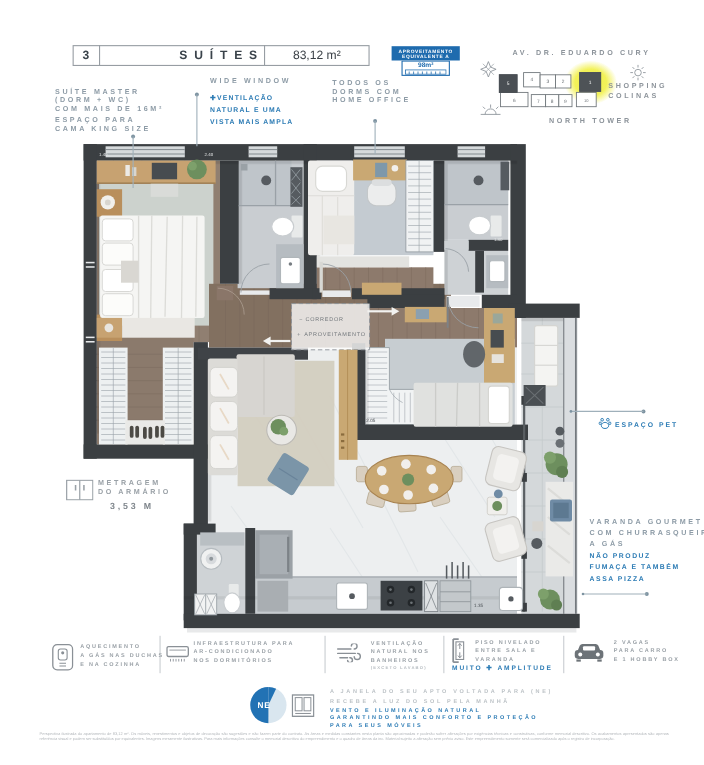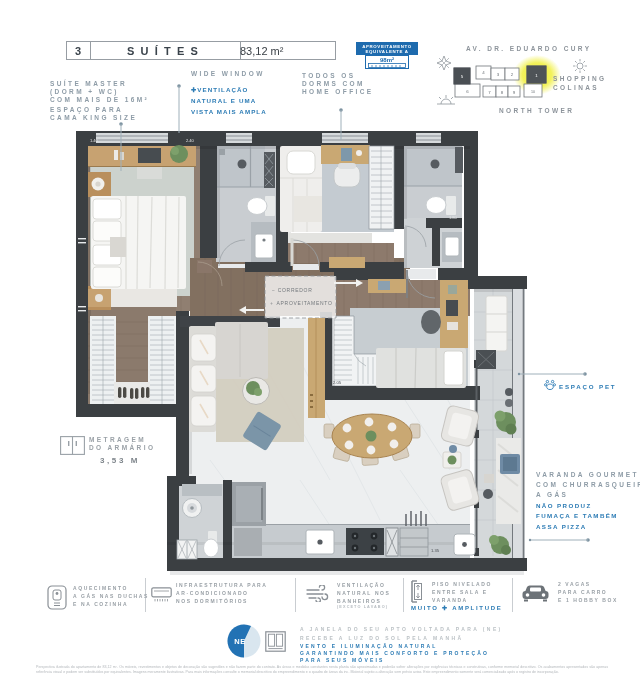--- a/index.html
+++ b/index.html
@@ -18,23 +18,23 @@
 <div id="page">
 
 <div class="abs" style="left:66px;top:41px;width:270px;height:19px;border:1px solid #979da3;box-sizing:border-box;"></div>
 
 <div class="abs" style="left:90px;top:41px;width:1px;height:19px;background:#979da3;"></div>
 
 <div class="abs" style="left:240px;top:41px;width:1px;height:19px;background:#979da3;"></div>
 
 <div class="abs" style="left:66px;top:45px;width:24px;text-align:center;font:700 11px 'Liberation Sans',sans-serif;color:#3a434b;">3</div>
 
-<div class="abs" style="left:91px;top:45px;width:149px;text-align:center;font:700 11px 'Liberation Sans',sans-serif;letter-spacing:6.2px;color:#3a434b;">SUÍTES</div>
-
-<div class="abs" style="left:240px;top:45px;width:96px;font:11px 'Liberation Sans',sans-serif;color:#3a4046;">83,12 m²</div>
+<div class="abs" style="left:91px;top:45px;width:149px;text-align:right;font:700 11px 'Liberation Sans',sans-serif;letter-spacing:6.2px;color:#3a434b;">SUÍTES</div>
+
+<div class="abs" style="left:240px;top:45px;width:96px;text-align:center;font:11px 'Liberation Sans',sans-serif;color:#3a4046;">83,12 m²</div>
 
 <div class="abs" style="left:356px;top:42px;width:62px;height:13px;background:#1e6bae;color:#fff;
      font:700 4.4px/5.4px 'Liberation Sans',sans-serif;letter-spacing:.6px;text-align:center;padding-top:2px;box-sizing:border-box;">APROVEITAMENTO<br>EQUIVALENTE A</div>
 
 <div class="abs" style="left:365px;top:55px;width:44px;height:14px;background:#fff;border:1.4px solid #1e6bae;box-sizing:border-box;"></div>
 
 <div class="abs" style="left:365px;top:56.5px;width:44px;text-align:center;font:700 6px 'Liberation Sans',sans-serif;color:#1e6bae;">98m²</div>
 
 <svg class="abs" style="left:368px;top:63px;" width="38" height="5" viewBox="0 0 38 5">
   <rect x="0.5" y="0.5" width="37" height="4" fill="none" stroke="#1e6bae" stroke-width="0.8"></rect>

